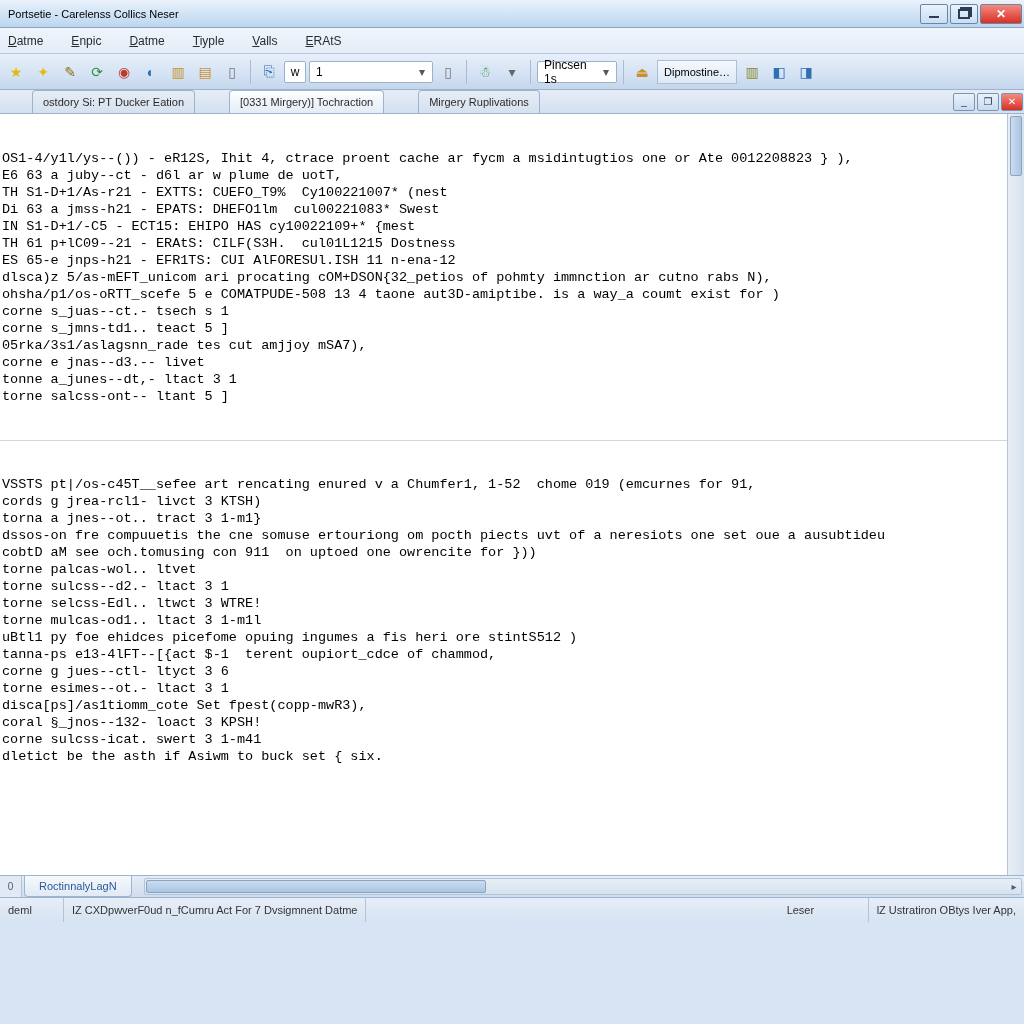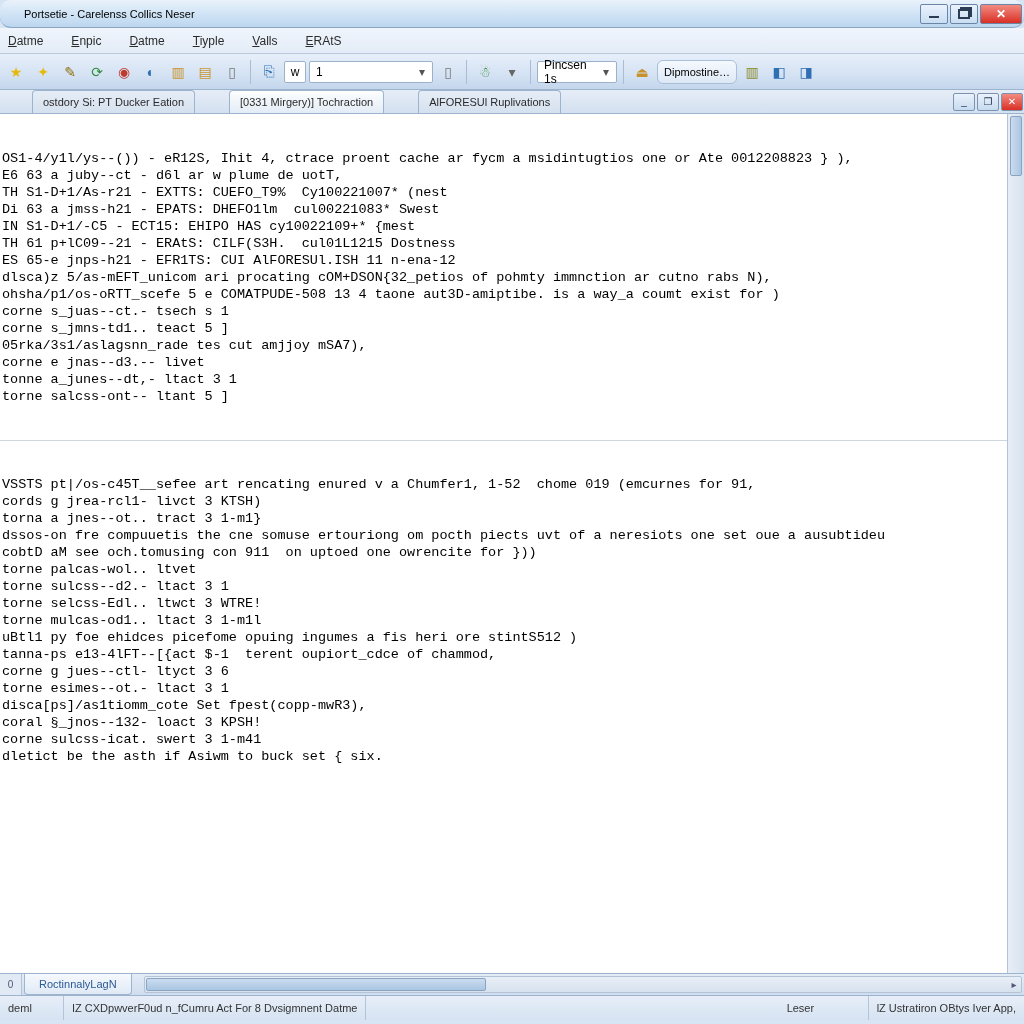--- a/index.html
+++ b/index.html
@@ -3,23 +3,22 @@
 <meta charset="utf-8">
 <style>
   * { margin: 0; padding: 0; box-sizing: border-box; }
   html, body { width: 1024px; height: 1024px; overflow: hidden; font-family: Tahoma, Verdana, sans-serif; font-size: 11px; background: #d6e4f4; }
   
   
   .titlebar {
     height: 28px;
     background: linear-gradient(to bottom, #eaf2fb 0%, #d6e7f7 40%, #bcd6ef 100%);
     border-bottom: 1px solid #8aa4c2;
-    display: flex; align-items: center; padding: 0 2px 0 24px;
+    display: flex; align-items: center; padding: 0 2px 0 8px;
     color: #2b2b2b;
-    border-radius: 11px;
   }
   .titlebar .title { flex: 1; font-size: 11px; color: #000; }
   .win-btns { display: flex; gap: 0; }
   .win-btn {
     width: 28px; height: 20px; border: 1px solid #6b85a6;
     border-radius: 2px; margin-left: 2px;
     display: flex; align-items: center; justify-content: center;
     background: linear-gradient(to bottom, #eaf2fc, #c9def2);
     font-size: 11px; font-weight: bold; color: #2a3d55;
   }
@@ -51,21 +50,21 @@
   .tb-input {
     height: 22px; border: 1px solid #9cb2cc; background: #fff; border-radius: 2px;
     padding: 0 4px; font-size: 12px;
   }
   .tb-combo {
     height: 22px; border: 1px solid #9cb2cc; background: #fff; border-radius: 2px;
     display: flex; align-items: center; padding: 0 2px 0 6px; font-size: 12px;
   }
   .tb-combo .dd { width: 16px; text-align: center; color: #555; }
   .tb-labeled-btn {
-    height: 24px; border: 1px solid #a8bfda; border-radius: 6px;
+    height: 24px; border: 1px solid #a8bfda; border-radius: 0;
     background: linear-gradient(to bottom,#f5f9fe,#dde8f5);
     display: flex; align-items: center; padding: 0 6px; gap: 4px; font-size: 11px;
   }
   
   
   .mdi-row {
     height: 24px; background: linear-gradient(to bottom,#e6edf7,#d3e0f0);
     display: flex; align-items: stretch; border-bottom: 1px solid #9db4cf;
   }
   .mdi-tab {
@@ -81,21 +80,21 @@
   .mdi-btn {
     width: 22px; height: 18px; border: 1px solid #7b93b1; border-radius: 2px;
     margin-left: 2px; background: linear-gradient(to bottom,#eaf2fb,#c7dbf0);
     display: flex; align-items: center; justify-content: center; font-size: 10px; color:#2a3d55;
   }
   .mdi-btn.close { background: linear-gradient(to bottom,#f28b82,#d93025); color:#fff; }
   
   
   .content {
     position: relative;
-    background: #fff; height: 860px;
+    background: #fff; height: 762px;
     border-bottom: 1px solid #9db4cf;
     font-family: "Courier New", monospace; font-size: 13.5px; line-height: 17px;
     color: #000; white-space: pre; overflow: hidden;
     padding: 2px 4px 0 0;
   }
   .content .line { padding-left: 2px; }
   .hr-split { border-top: 1px solid #cfd6df; margin: 1px 0; }
   .vscroll {
     position: absolute; right: 0; top: 0; bottom: 0; width: 17px;
     background: linear-gradient(to right,#e8eef6,#d7e2ef);
@@ -203,21 +202,21 @@
     <span>Dipmostine…</span>
   </div>
   <div class="tb-btn" style="color:#8a8a2a">▥</div>
   <div class="tb-btn" style="color:#2f6fb3">◧</div>
   <div class="tb-btn" style="color:#2f6fb3">◨</div>
 </div>
 
 <div class="mdi-row">
   <div class="mdi-tab inactive">ostdory Si: PT Ducker Eation</div>
   <div class="mdi-tab">[0331 Mirgery)] Tochraction</div>
-  <div class="mdi-tab inactive">AlFORESUl Ruplivations</div>
+  <div class="mdi-tab inactive">Mirgery Ruplivations</div>
   <div class="mdi-spacer"></div>
   <div class="mdi-btns">
     <div class="mdi-btn">_</div>
     <div class="mdi-btn">❐</div>
     <div class="mdi-btn close">✕</div>
   </div>
 </div>
 
 <div class="content">
   <div id="top-block"><div class="line">OS1-4/y1l/ys--()) - eR12S, Ihit 4, ctrace proent cache ar fycm a msidintugtios one or Ate 0012208823 } ),</div><div class="line">E6 63 a juby--ct - d6l ar w plume de uotT,</div><div class="line">TH S1-D+1/As-r21 - EXTTS: CUEFO_T9%  Cy100221007* (nest</div><div class="line">Di 63 a jmss-h21 - EPATS: DHEFO1lm  cul00221083* Swest</div><div class="line">IN S1-D+1/-C5 - ECT15: EHIPO HAS cy10022109+* {mest</div><div class="line">TH 61 p+lC09--21 - ERAtS: CILF(S3H.  cul01L1215 Dostness</div><div class="line">ES 65-e jnps-h21 - EFR1TS: CUI AlFORESUl.ISH 11 n-ena-12</div><div class="line">dlsca)z 5/as-mEFT_unicom ari procating cOM+DSON{32_petios of pohmty immnction ar cutno rabs N),</div><div class="line">ohsha/p1/os-oRTT_scefe 5 e COMATPUDE-508 13 4 taone aut3D-amiptibe. is a way_a coumt exist for )</div><div class="line">corne s_juas--ct.- tsech s 1</div><div class="line">corne s_jmns-td1.. teact 5 ]</div><div class="line">05rka/3s1/aslagsnn_rade tes cut amjjoy mSA7),</div><div class="line">corne e jnas--d3.-- livet</div><div class="line">tonne a_junes--dt,- ltact 3 1</div><div class="line">torne salcss-ont-- ltant 5 ]</div></div>
@@ -233,17 +232,17 @@
   <div class="bt-tab">RoctinnalyLagN</div>
   <div class="hscroll">
     <div class="arrow left">◂</div>
     <div class="thumb"></div>
     <div class="arrow right">▸</div>
   </div>
 </div>
 
 <div class="status">
   <div class="cell" style="width:64px">deml</div>
-  <div class="cell">IZ CXDpwverF0ud n_fCumru Act For 8 Dvsigmnent Datme</div>
+  <div class="cell">IZ CXDpwverF0ud n_fCumru Act For 7 Dvsigmnent Datme</div>
   <div class="spacer"></div>
   <div class="cell" style="width:90px">Leser</div>
   <div class="cell" style="border-right:none">lZ Ustratiron OBtys  Iver App,</div>
 </div>
 
 </body></html>

